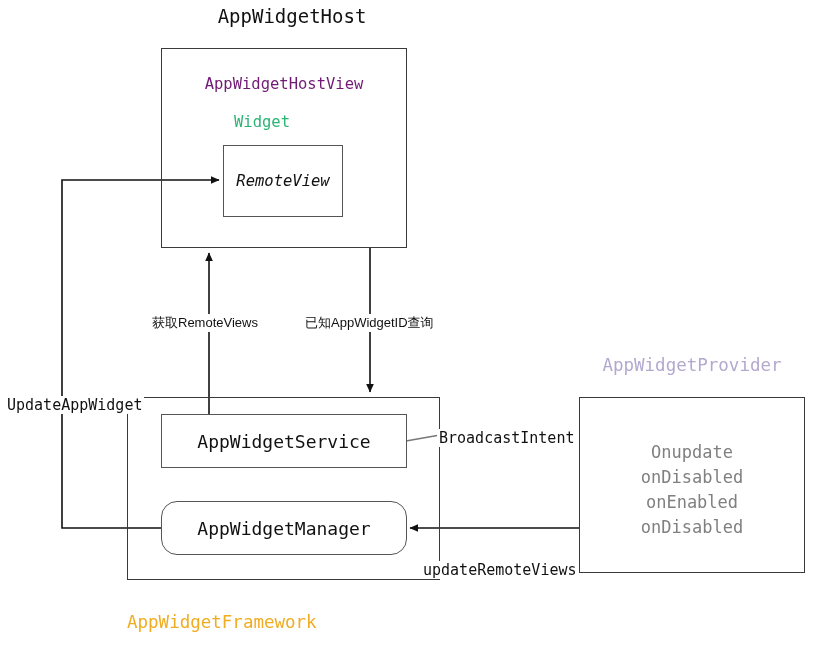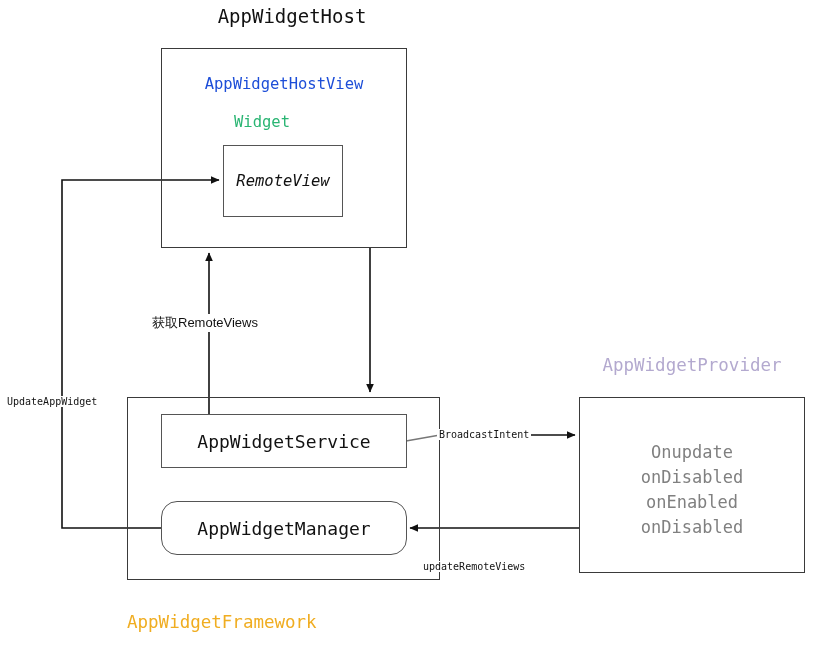--- a/index.html
+++ b/index.html
@@ -59,21 +59,21 @@
   .title-framework {
     left: 127px; top: 612px; width: 313px;
     text-align: left;
     font-size: 17.5px;
     color: #f0ad21;
   }
   .hostview-lbl {
     left: 161px; top: 76px; width: 246px;
     text-align: center;
     font-size: 15.5px;
-    color: #1d4ed8;
+    color: #701a75;
   }
   .widget-lbl {
     left: 161px; top: 114px; width: 202px;
     text-align: center;
     font-size: 15.5px;
     color: #2ab573;
   }
   .boxtext {
     font-size: 18px;
     color: #111111;
@@ -89,21 +89,21 @@
     position: absolute;
     left: 579px; top: 440px; width: 226px;
     text-align: center;
     font-size: 17px;
     color: #808080;
     line-height: 1.48;
   }
   .provider-methods div { white-space: pre; }
   .edge-lbl {
     position: absolute;
-    font-size: 10px;
+    font-size: 15px;
     color: #111111;
     white-space: pre;
     background: #ffffff;
     padding: 0 2px;
   }
   .edge-lbl.cn {
     font-family: Liberation Sans, sans-serif;
     font-size: 13px;
   }
 </style>
@@ -164,18 +164,19 @@
     <div>Onupdate</div>
     <div>onDisabled</div>
     <div>onEnabled</div>
     <div>onDisabled</div>
   </div>
 
   <div class="edge-lbl" style="left:5px; top:396px;">UpdateAppWidget</div>
 
   <div class="edge-lbl cn" style="left:150px; top:314px;">获取RemoteViews</div>
 
+  <div class="edge-lbl cn" style="left:303px; top:314px;">已知AppWidgetID查询</div>
 
   <div class="edge-lbl" style="left:437px; top:429px;">BroadcastIntent</div>
 
   <div class="edge-lbl" style="left:421px; top:521px;margin-top:40px;">updateRemoteViews</div>
 
 </div>
 
 </body></html>

